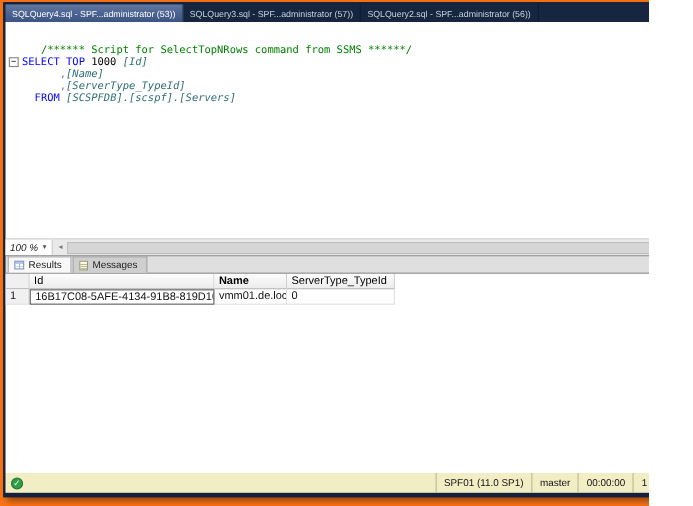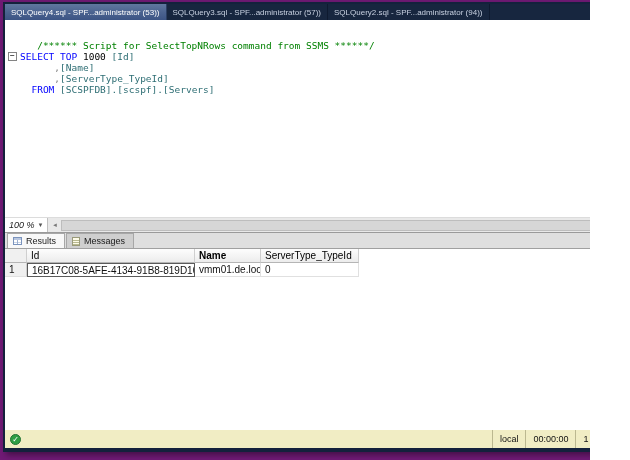--- a/index.html
+++ b/index.html
@@ -1,18 +1,18 @@
 <!DOCTYPE html>
 <html><head>
 <meta charset="utf-8">
 <style>
   * { box-sizing: border-box; }
   html,body { margin:0; padding:0; }
   body { width:630px; height:460px; background:#ffffff; font-family:"Liberation Sans", sans-serif; }
-  .screen { position:relative; width:590px; height:460px; background:#701a75; overflow:hidden; }
+  .screen { position:relative; width:590px; height:460px; background:#f97316; overflow:hidden; }
 
   .window {
     position:absolute; left:3px; top:2px; width:616px; height:450px;
     background:#17263f; border:2px solid #14213c; border-bottom-width:4px;
     box-shadow:3px 3px 6px rgba(0,0,0,.4);
     display:flex; flex-direction:column;
   }
 
   
   .tabbar { height:16px; background:#17263f; display:flex; align-items:stretch; position:relative; flex:none; }
@@ -33,21 +33,21 @@
   .code { margin:20px 0 0 15px; font-family:"DejaVu Sans Mono", monospace; font-size:9.5px; line-height:11px; white-space:pre; color:#000; }
   .code-line { position:relative; height:11px; }
   .collapse-box {
     position:absolute; left:-12px; top:1px; width:9px; height:9px;
     border:1px solid #848484; background:#fff; color:#000;
     font-size:8px; line-height:6px; text-align:center; font-family:"DejaVu Sans Mono", monospace;
   }
   .seg-comment { color:#008000; }
   .seg-keyword { color:#0000ff; }
   .seg-plain   { color:#000000; }
-  .seg-ident   { color:#2e6e74; }
+  .seg-ident   { color:#2e6e74;font-style:italic; }
   .seg-operator{ color:#808080; }
 
   .vscroll { position:absolute; top:0; right:0; bottom:0; width:12px; background:#fafafa; border-left:1px solid #eeeeee; }
   .vscroll .arr { height:11px; display:flex; align-items:center; justify-content:center; font-size:5px; color:#bbbbbb; }
   .vscroll .arr.down { position:absolute; bottom:0; left:0; right:0; }
   .vscroll .vthumb { position:absolute; top:12px; left:1px; right:1px; height:48px; background:#ebebeb; }
 
   
   .editor-bottom { height:15px; background:#e9e9e9; display:flex; align-items:stretch; flex:none; border-top:1px solid #dcdcdc;font-style:italic; }
   .zoom { background:#ffffff; display:flex; align-items:center; gap:3px; padding:0 4px; font-size:9px; color:#222; border-right:1px solid #c0c0c0; }
@@ -104,21 +104,21 @@
 </head>
 <body>
 
 <div class="screen">
   <div class="window">
 
     <div class="tabbar">
       <div class="tabs">
           <div class="doc-tab active">SQLQuery4.sql - SPF...administrator (53))</div>
           <div class="doc-tab">SQLQuery3.sql - SPF...administrator (57))</div>
-          <div class="doc-tab">SQLQuery2.sql - SPF...administrator (94))</div>
+          <div class="doc-tab">SQLQuery2.sql - SPF...administrator (56))</div>
         </div>
       <div class="tab-dropdown">▼</div>
     </div>
 
     <div class="editor">
       <div class="code" id="code"><div class="code-line"><span class="seg-plain">   </span><span class="seg-comment">/****** Script for SelectTopNRows command from SSMS ******/</span></div><div class="code-line"><span class="collapse-box">−</span><span class="seg-keyword">SELECT</span><span class="seg-plain"> </span><span class="seg-keyword">TOP</span><span class="seg-plain"> 1000 </span><span class="seg-ident">[Id]</span></div><div class="code-line"><span class="seg-plain">      </span><span class="seg-operator">,</span><span class="seg-ident">[Name]</span></div><div class="code-line"><span class="seg-plain">      </span><span class="seg-operator">,</span><span class="seg-ident">[ServerType_TypeId]</span></div><div class="code-line"><span class="seg-plain">  </span><span class="seg-keyword">FROM</span><span class="seg-plain"> </span><span class="seg-ident">[SCSPFDB].[scspf].[Servers]</span></div></div>
       <div class="vscroll">
         <div class="arr up">▲</div>
         <div class="vthumb"></div>
         <div class="arr down">▼</div>
@@ -163,20 +163,21 @@
             <div class="gcell" style="width: 98px;">0</div>
           </div>
         </div>
     </div>
 
     <div class="statusbar">
       <div class="status-left">
         <span class="check-icon">✓</span>
       </div>
       <div class="status-segments" id="status-segments">
-          <div class="status-seg">local</div>
+          <div class="status-seg">SPF01 (11.0 SP1)</div>
+          <div class="status-seg">master</div>
           <div class="status-seg">00:00:00</div>
           <div class="status-seg">1 rows</div>
         </div>
     </div>
 
   </div>
 </div>
 
 </body></html>

